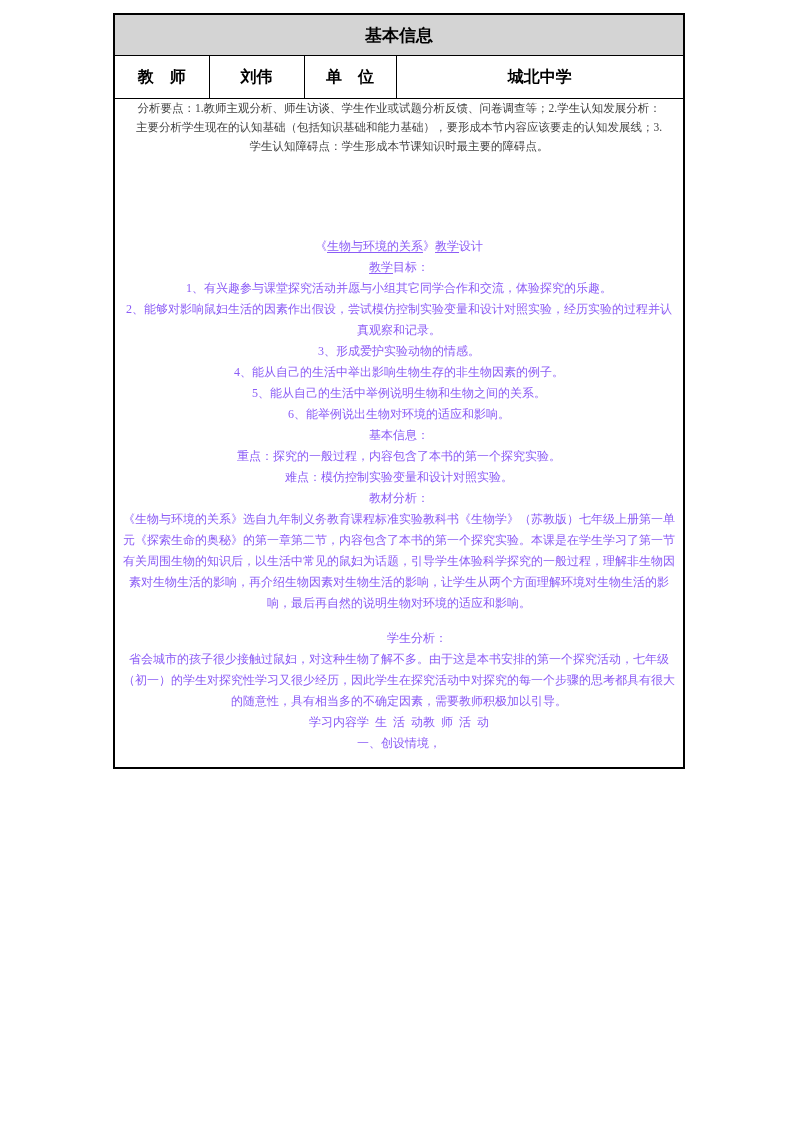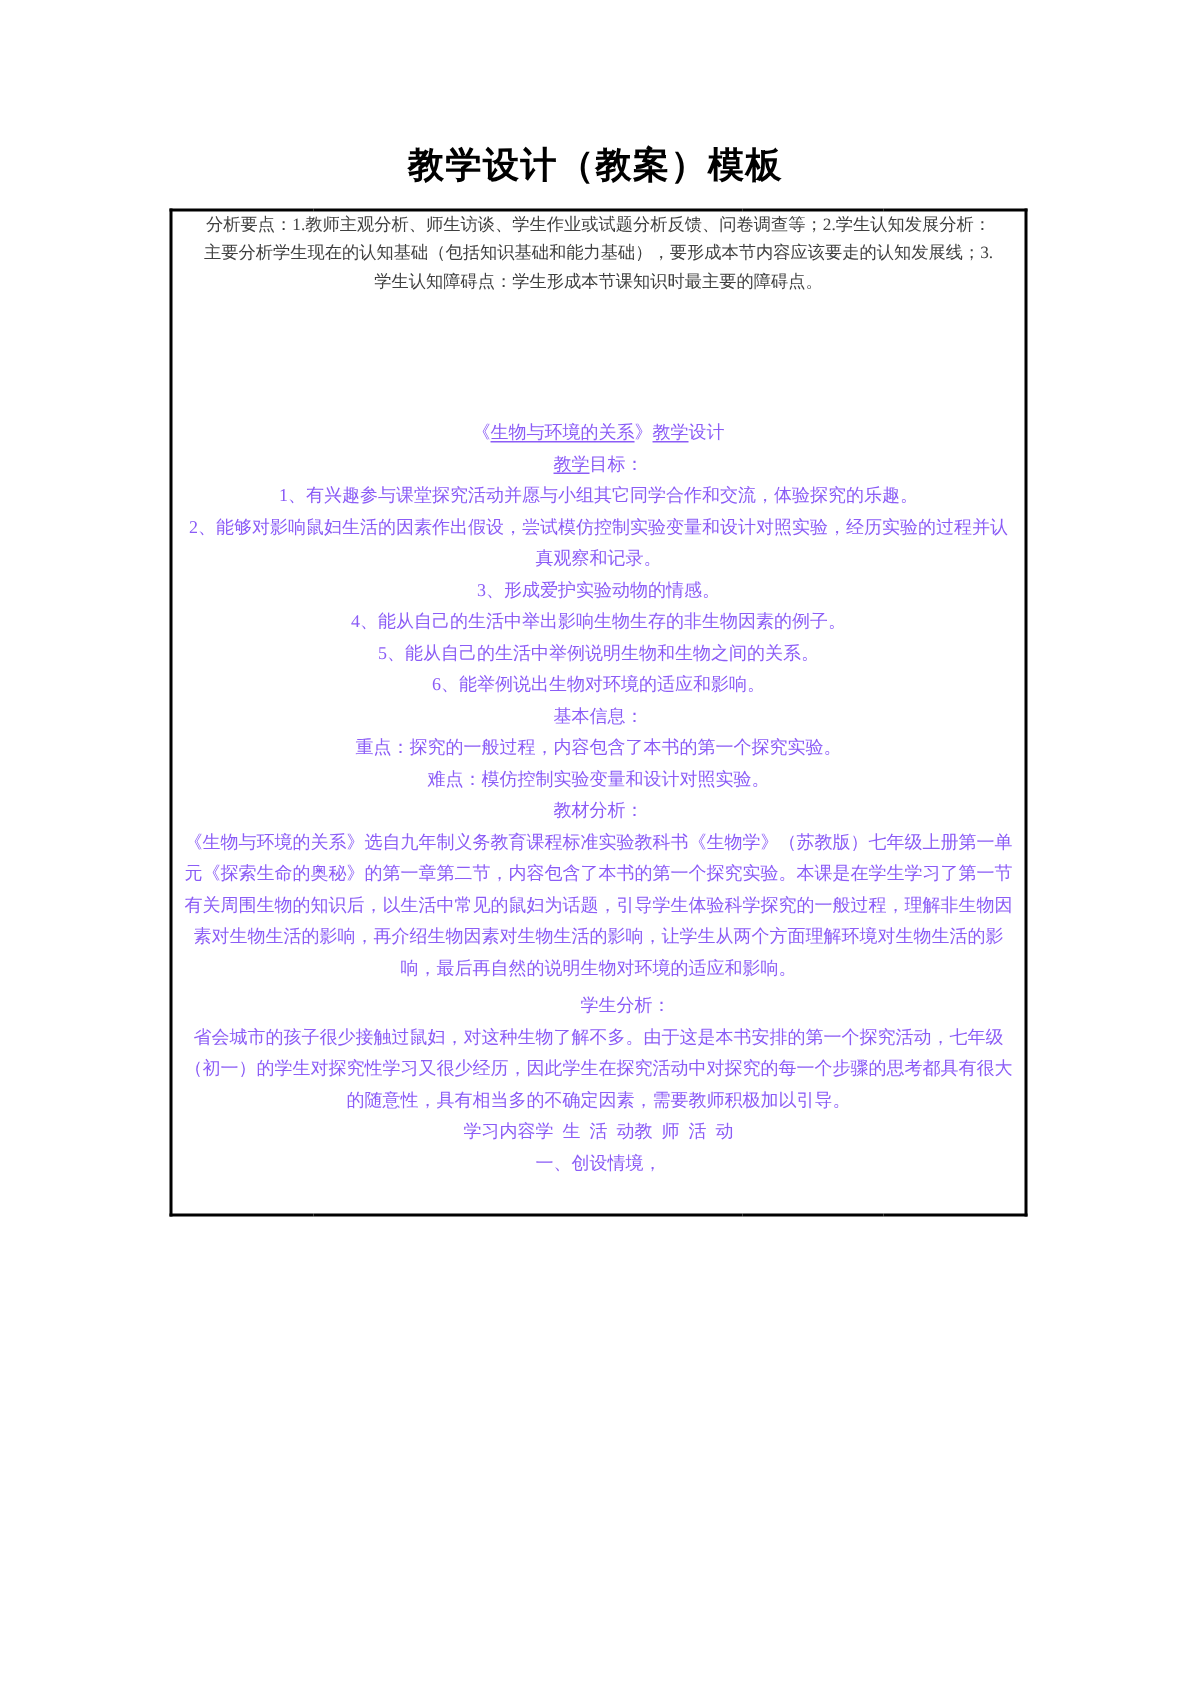--- a/index.html
+++ b/index.html
@@ -60,43 +60,51 @@
     white-space: pre-wrap;
   }
   .body-text p {
     margin: 0;
     color: #8b5cf6;
     font-size: 12px;
     line-height: 21px;
     white-space: pre-wrap;
   }
   .body-text p.doc-title { margin-top: 80px; }
-  .body-text p.gap-top { margin-top: 4px; padding-left: 36px; }
+  .body-text p.gap-top { margin-top: 14px; padding-left: 36px; }
   .u { text-decoration: underline; text-underline-offset: 2px; }
 </style>
 </head>
 <body>
 
 <div class="page">
 
-  <div class="page-title">教学设计（教案）模板</div>
 
   <table class="doc-table">
     <colgroup>
       <col style="width:95px">
         <col style="width:95px">
         <col style="width:92px">
       <col style="width:99px">
         <col style="width:94px">
         <col style="width:95px">
     </colgroup>
 
     <tbody>
+        <tr>
+      <td class="section-hdr" colspan="6">基本信息</td>
+    </tr>
 
 
+    <tr class="info-row">
+      <td class="label-cell">教　师</td>
+      <td class="label-cell">刘伟</td>
+      <td class="label-cell">单　位</td>
+      <td class="label-cell" colspan="3">城北中学</td>
+    </tr>
 
 
 
     <tr>
       <td class="content-cell" colspan="6">
 
         <p class="note">分析要点：1.教师主观分析、师生访谈、学生作业或试题分析反馈、问卷调查等；2.学生认知发展分析：
 主要分析学生现在的认知基础（包括知识基础和能力基础），要形成本节内容应该要走的认知发展线；3.
 学生认知障碍点：学生形成本节课知识时最主要的障碍点。</p>
 

